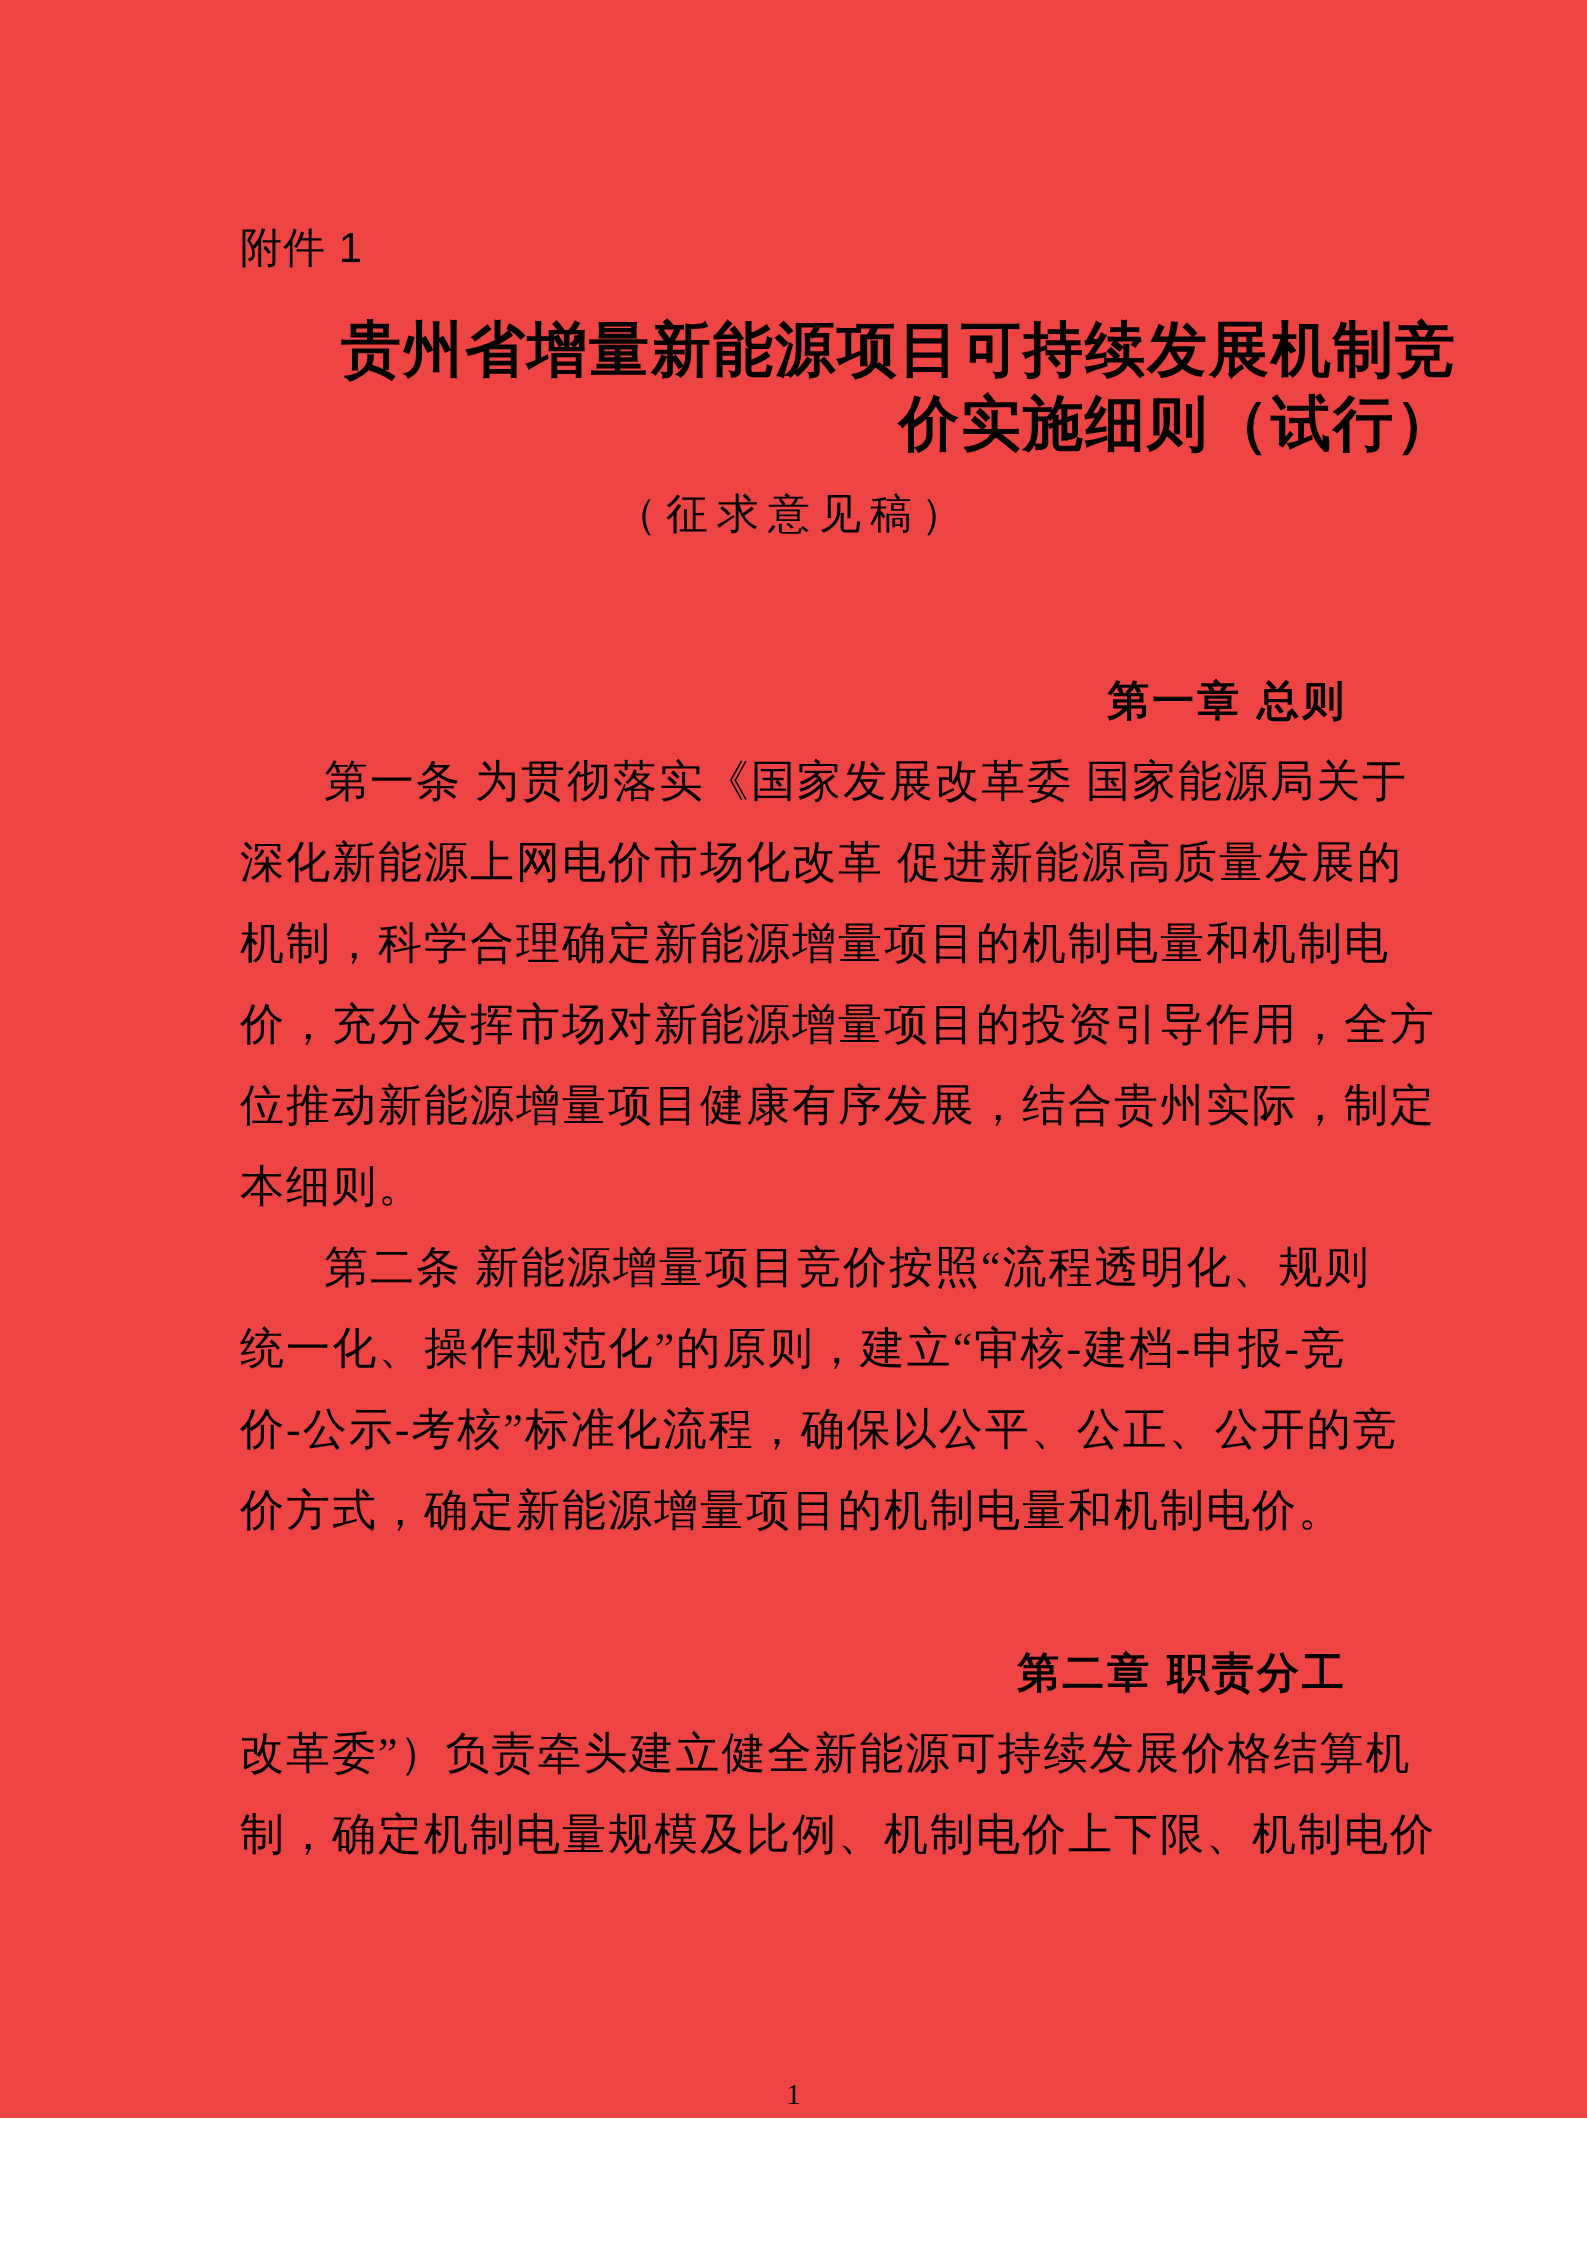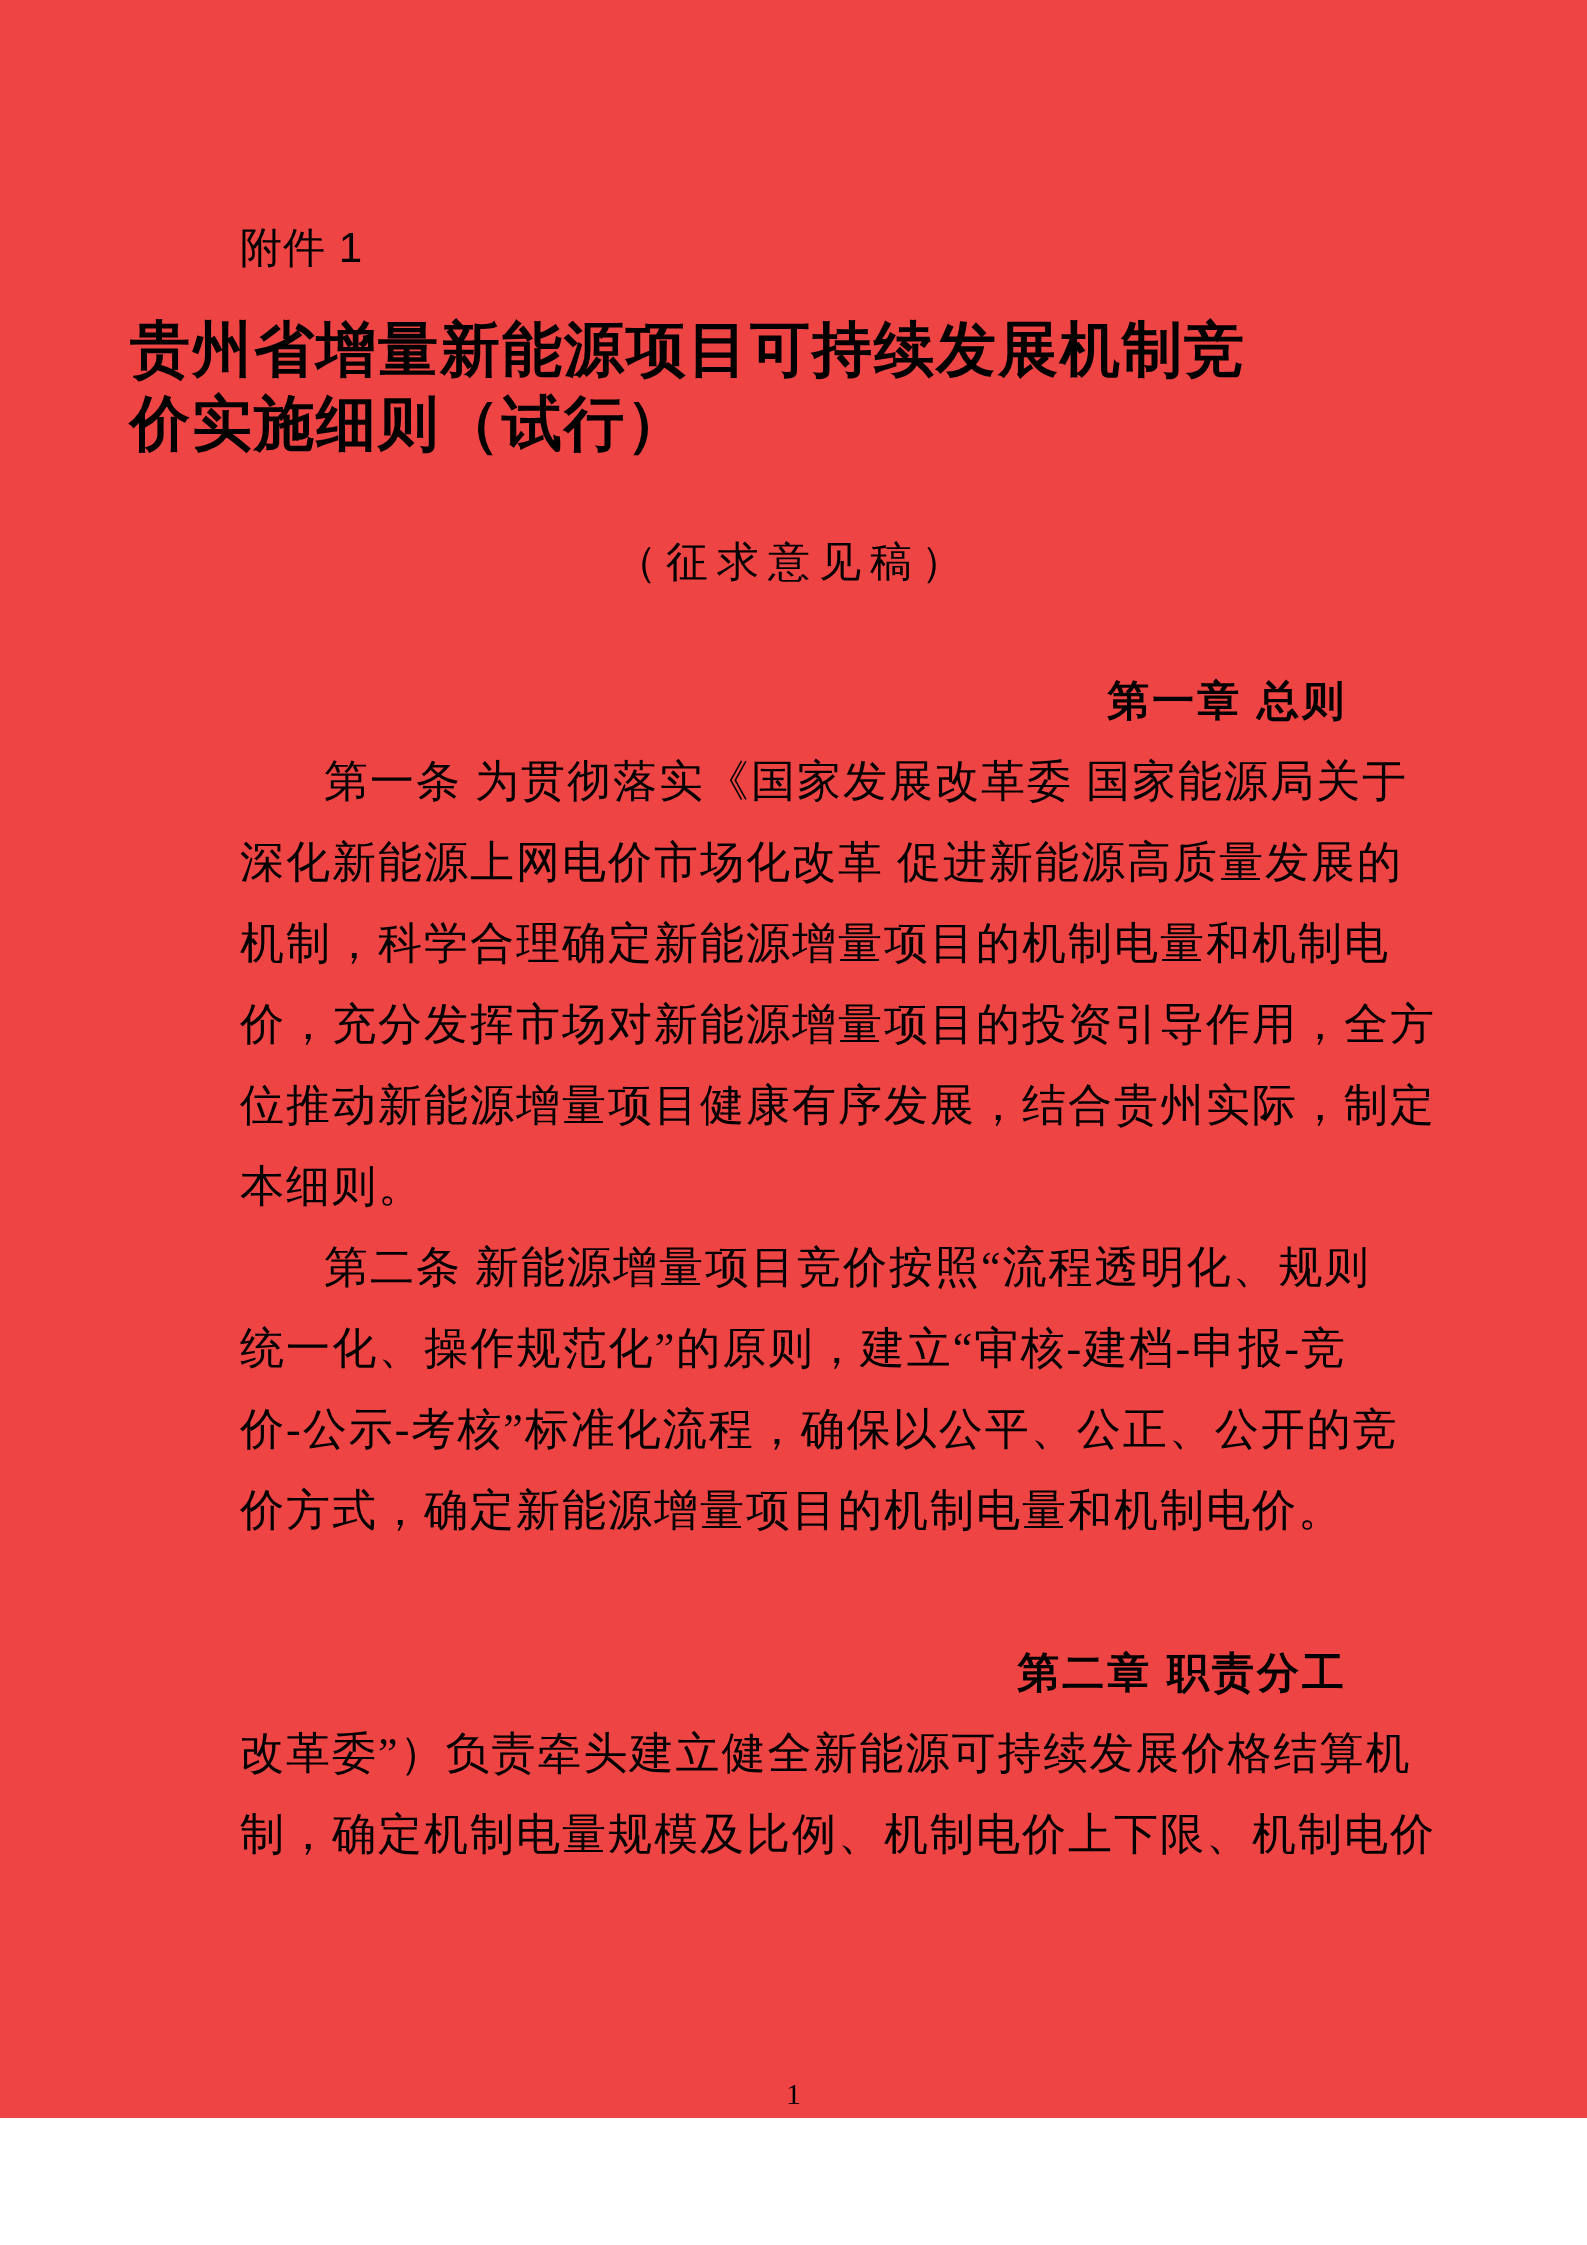--- a/index.html
+++ b/index.html
@@ -18,38 +18,37 @@
     font-family: "Liberation Sans", sans-serif;
     font-size: 42px;
     line-height: 48px;
     letter-spacing: 1px;
   }
   .doc-title {
     position: absolute;
     left: 130px;
     right: 130px;
     top: 313px;
-    text-align: left;
+    text-align: right;
     font-family: "Liberation Sans", sans-serif;
     font-weight: 700;
     font-size: 60px;
     line-height: 74px;
     letter-spacing: 2px;
   }
   .doc-subtitle {
     position: absolute;
     left: 0;
     right: 0;
     top: 488px;
     text-align: center;
     font-family: "Liberation Serif", serif;
     font-size: 42px;
     line-height: 52px;
     letter-spacing: 9px;
-    margin-top: 48px;
   }
   .body-lines {
     position: absolute;
     left: 240px;
     width: 1107px;
     top: 660px;
     font-family: "Liberation Serif", serif;
     font-size: 44px;
     letter-spacing: 2px;
   }

